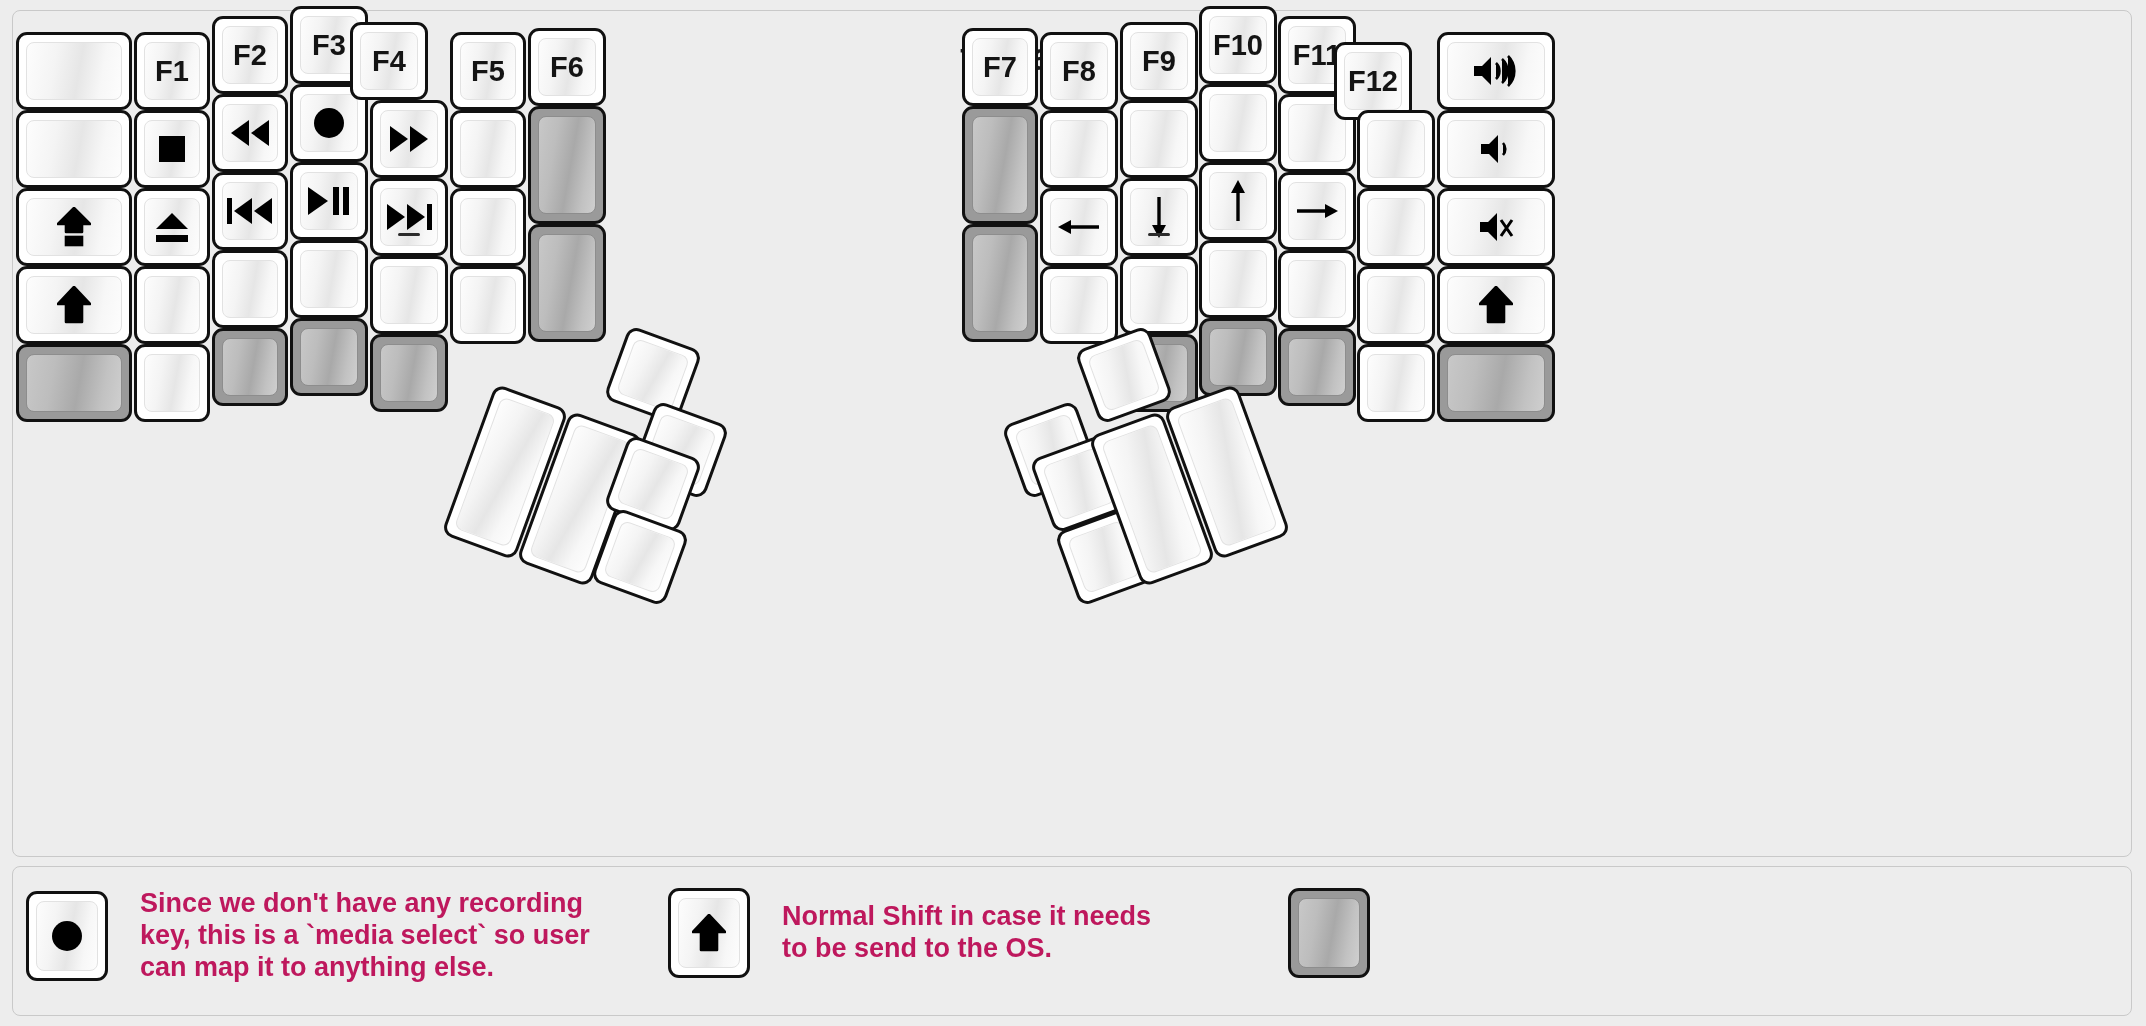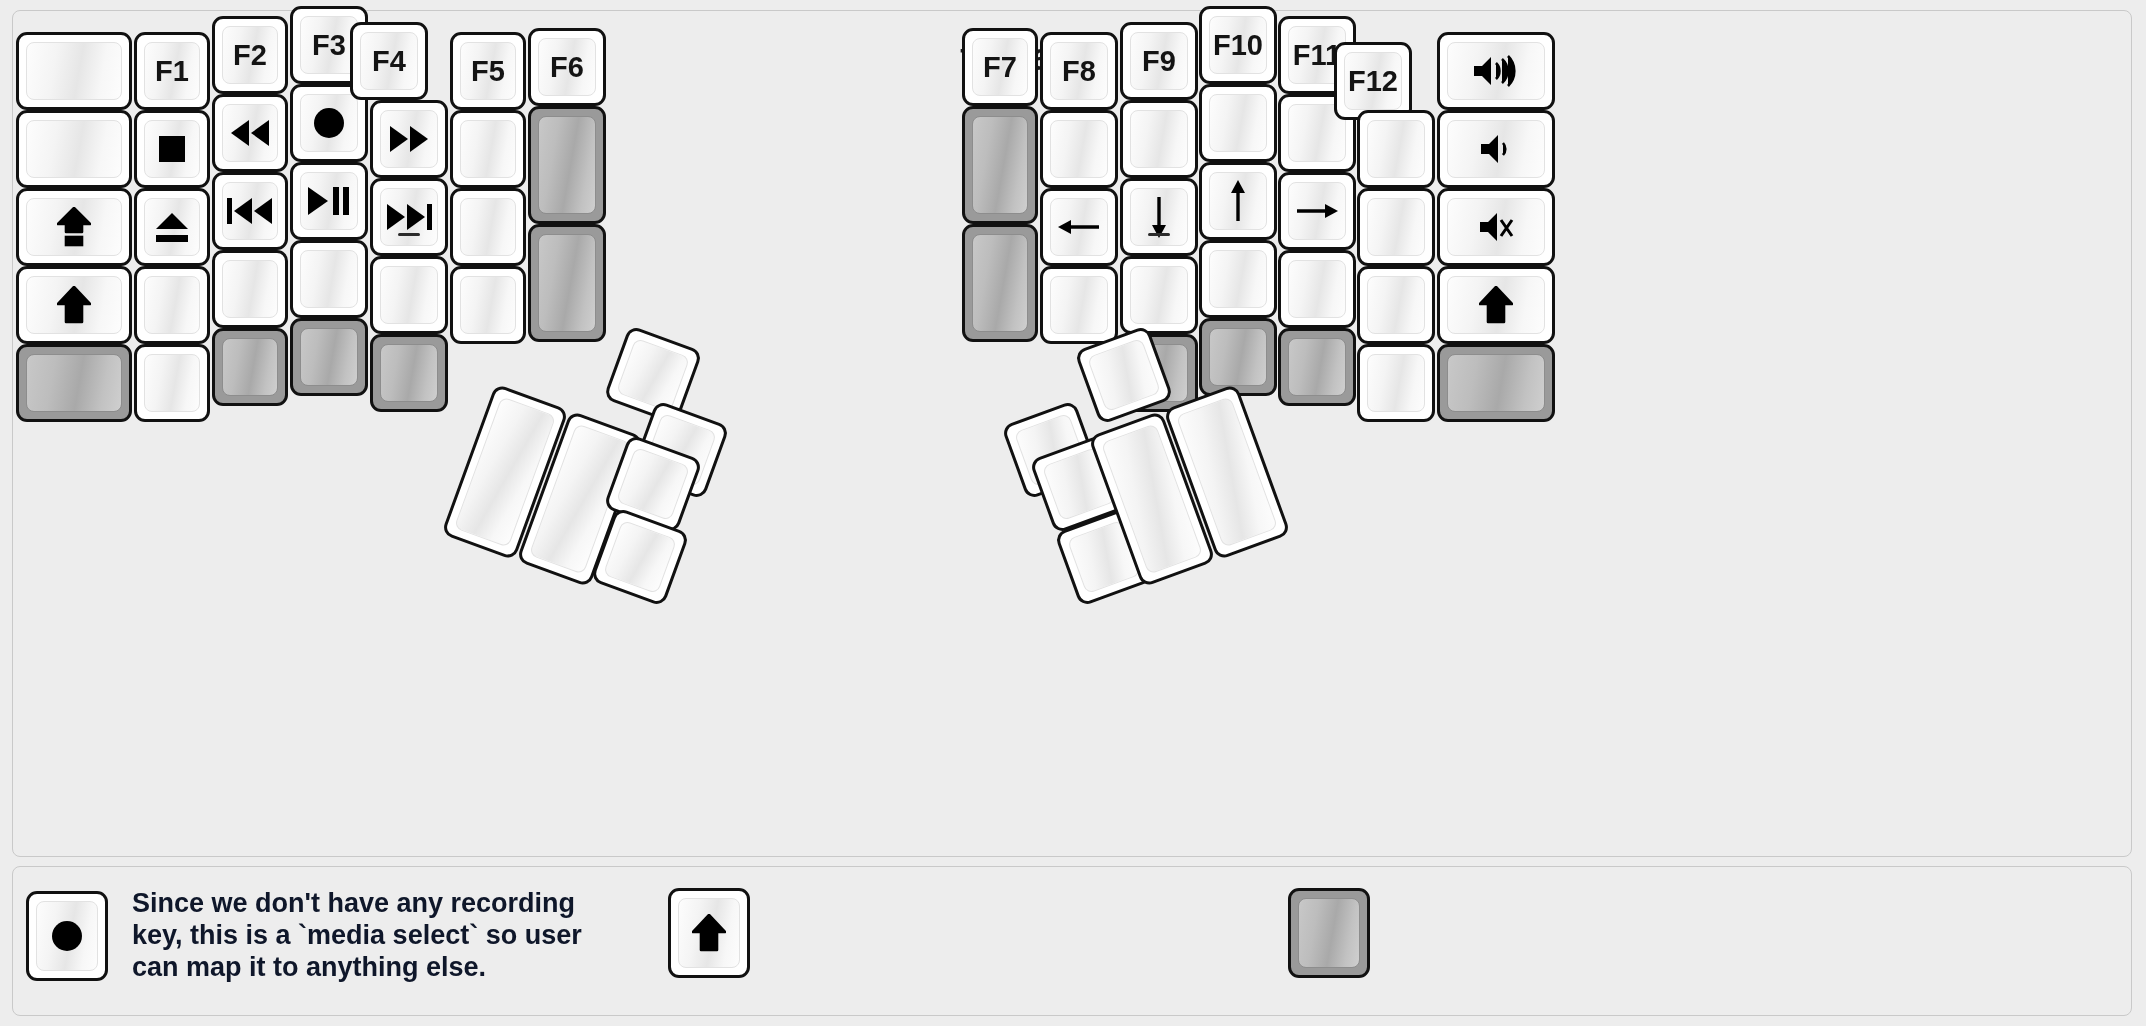--- a/index.html
+++ b/index.html
@@ -85,24 +85,24 @@
   svg.ic path,svg.ic polygon,svg.ic rect,svg.ic circle{fill:#000;}
 
   
   .legend-item{position:absolute;display:flex;align-items:center;}
   .legend-key{
     position:relative;
     width:82px;height:90px;
     flex:0 0 auto;
   }
   .legend-text{
-    margin-left:24px;
+    margin-left:32px;
     font-size:27px;
     line-height:1.18;
-    color:#0f172a;
+    color:#be185d;
     white-space:pre-line;
   }
 </style>
 </head>
 <body>
 
 <div id="root">
 
   <div class="panel" id="board-panel"></div>
 
@@ -515,20 +515,22 @@
           <div class="key" style="left: 0px; top: 0px; width: 82px; height: 90px;">
             <div class="face">
               <span class="glyph">
                 <svg class="ic" width="34" height="38" viewBox="0 0 34 38">
                   <path d="M17 1 L33 18 L25 18 L25 36 L9 36 L9 18 L1 18 Z" fill="#fafafa" stroke="#000" stroke-width="2.6" stroke-linejoin="round"></path>
                 </svg>
               </span>
             </div>
           </div>
         </div>
+        <div class="legend-text">Normal Shift in case it needs
+to be send to the OS.</div>
       </div>
       <div class="legend-item" style="left: 1288px; top: 888px;">
         <div class="legend-key">
           <div class="key trans" style="left: 0px; top: 0px; width: 82px; height: 90px;">
             <div class="face"></div>
           </div>
         </div>
       </div>
     </div>
 

